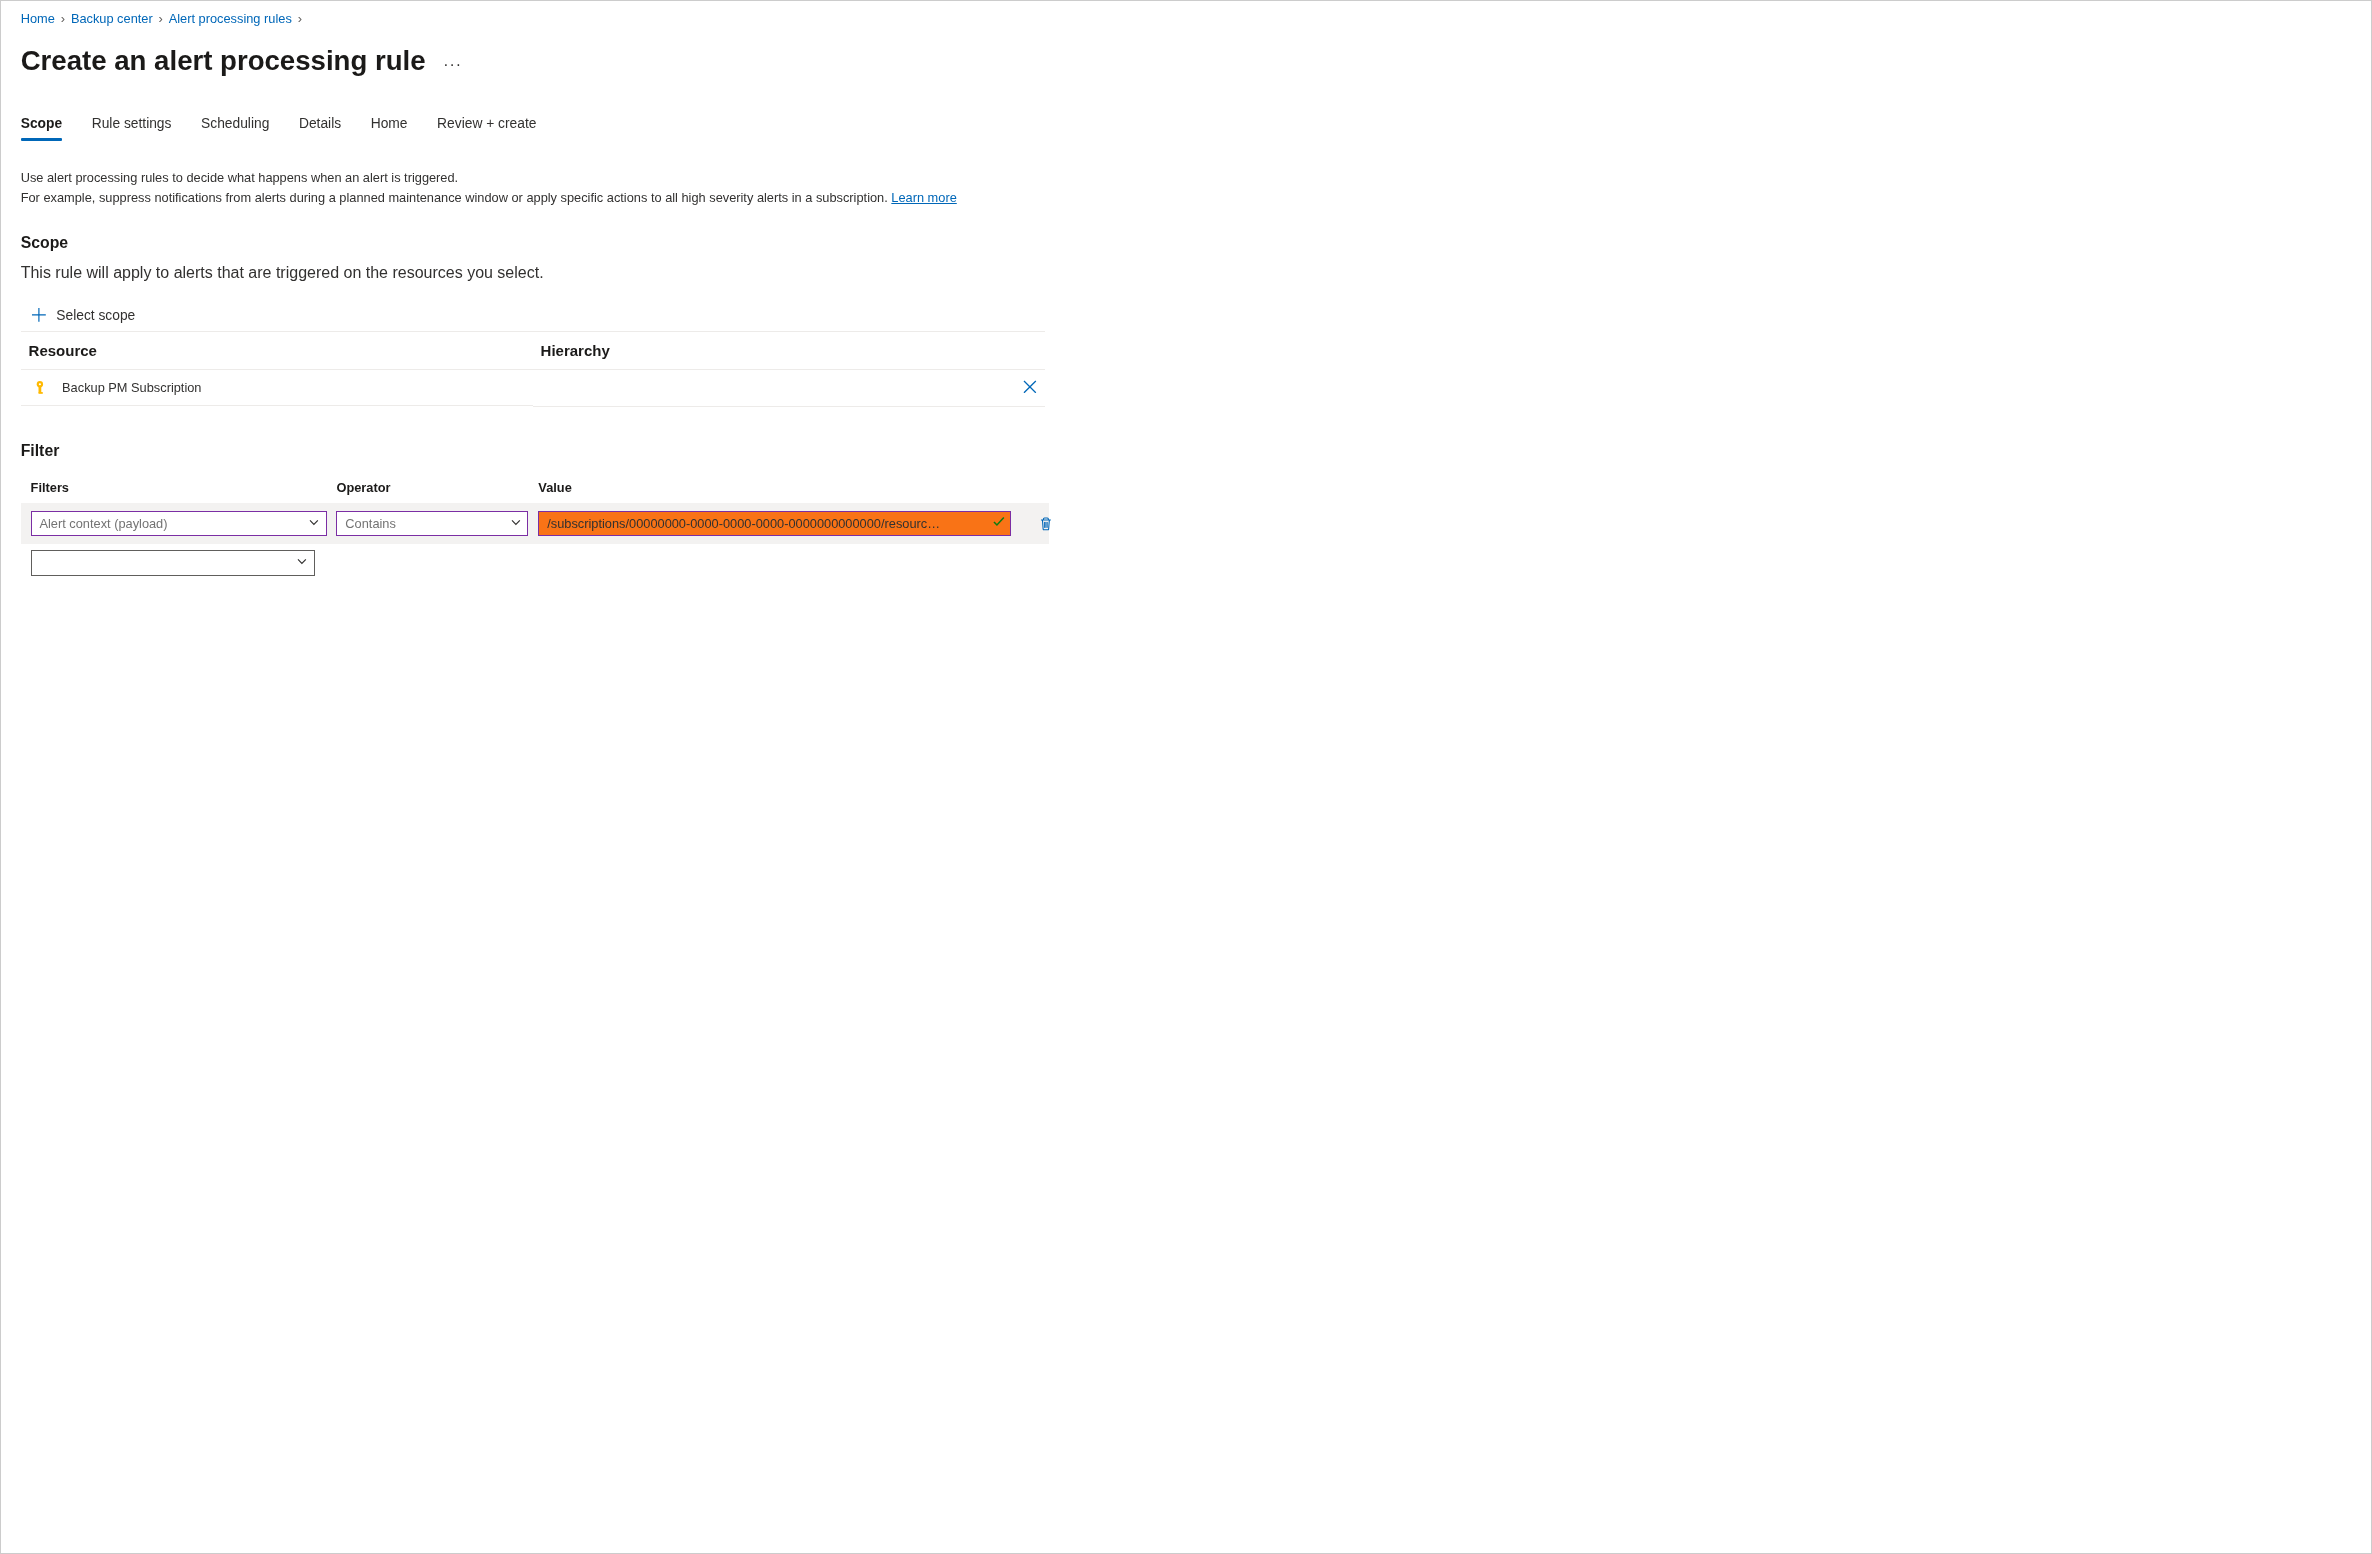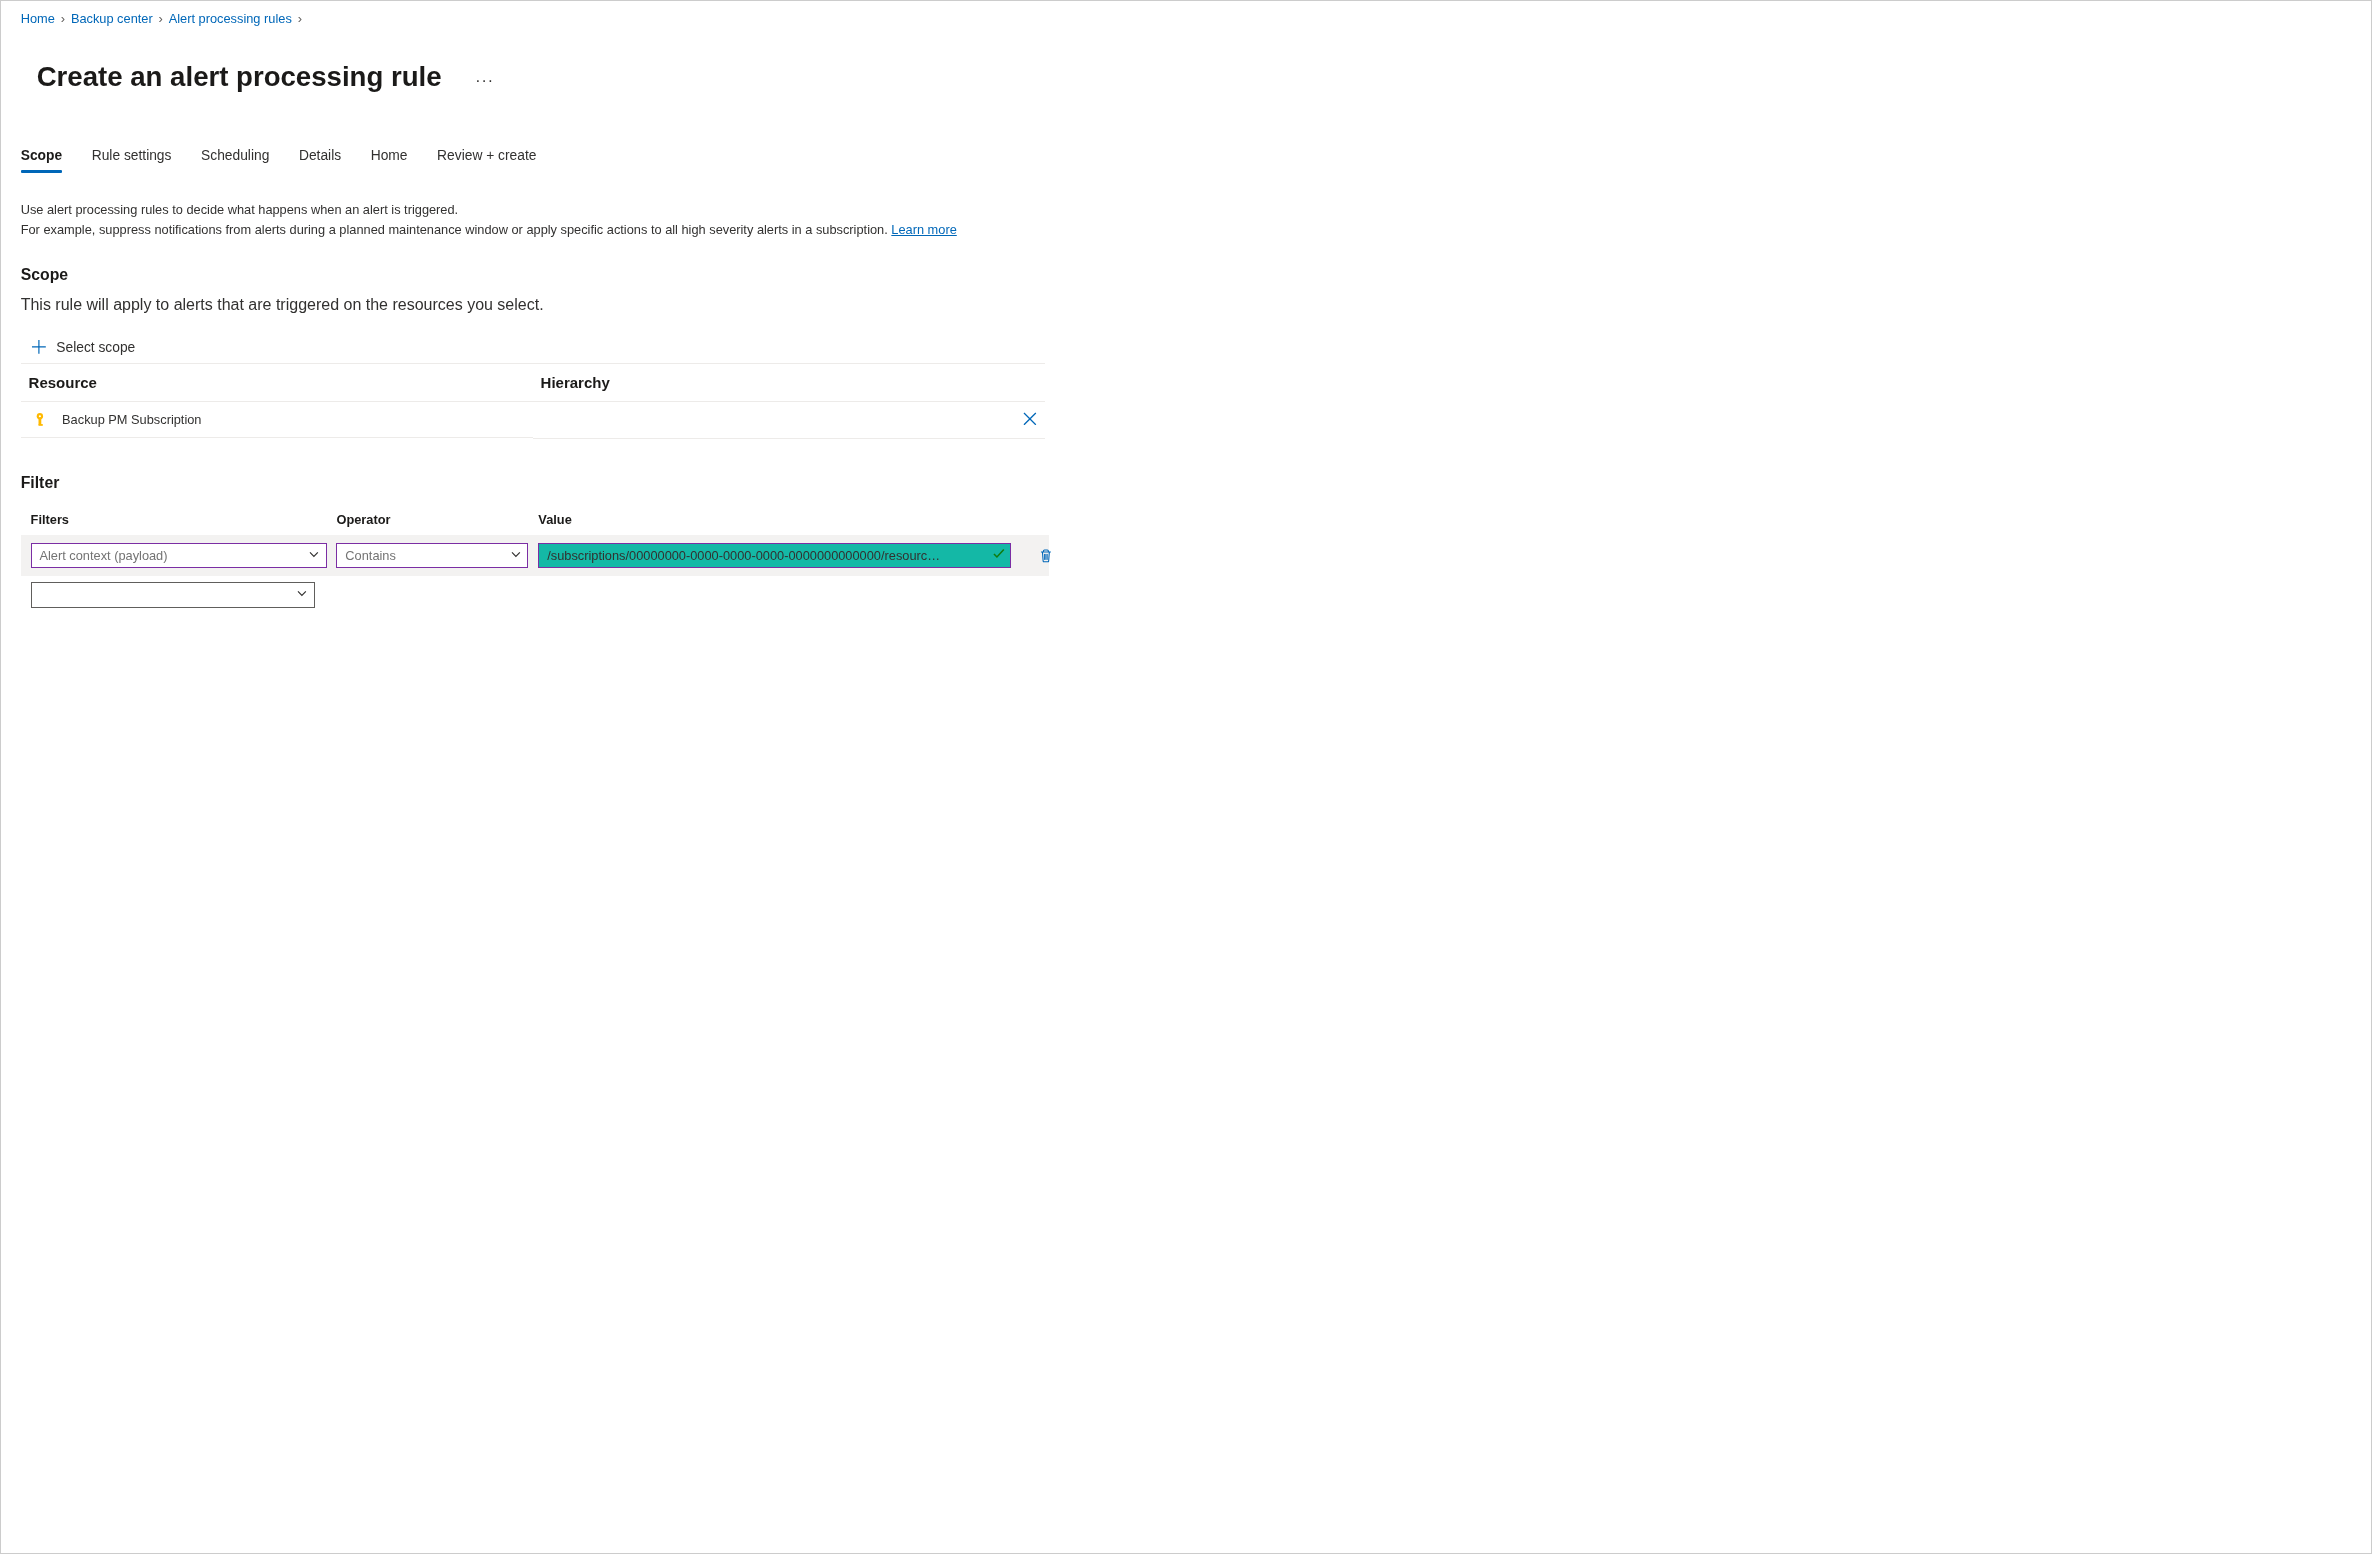--- a/index.html
+++ b/index.html
@@ -34,21 +34,21 @@
   }
   .title-row {
     display: flex;
     align-items: center;
     gap: 17.7px;
     margin-bottom: 39px;
   }
   h1.page-title {
     font-size: 27.6px;
     font-weight: 600;
-    margin: 16px;
+    margin: 0;
     color: #1b1a19;
   }
   .more-icon {
     color: #323130;
     font-size: 15.8px;
     letter-spacing: 1px;
     cursor: pointer;
     position: relative;
     top: 3.9px;
   }
@@ -183,21 +183,21 @@
   }
   .value-field-wrap {
     position: relative;
     display: flex;
     align-items: center;
   }
   .value-field {
     flex: 1;
     height: 25.6px;
     border: 1px solid #7b2ea4;
-    background: #14b8a6;
+    background: #f97316;
     padding: 0 25.6px 0 7.9px;
     font-size: 12.8px;
     color: #323130;
     outline: none;
     font-family: inherit;
     overflow: hidden;
     text-overflow: ellipsis;
     white-space: nowrap;
   }
   .check-icon {

